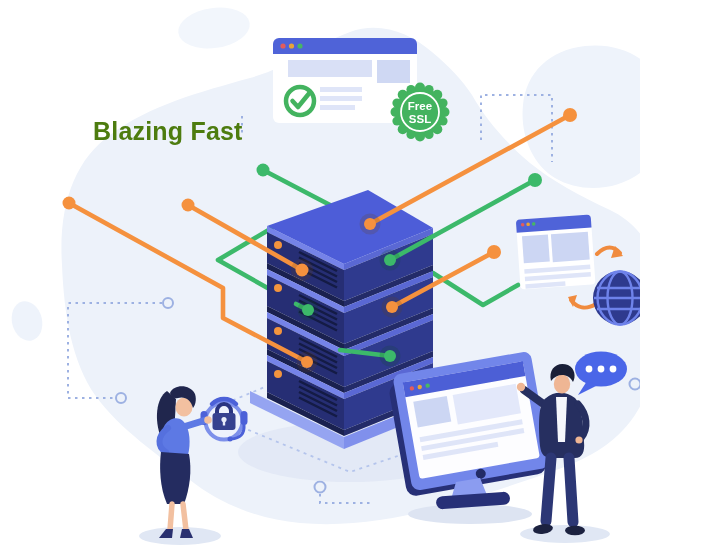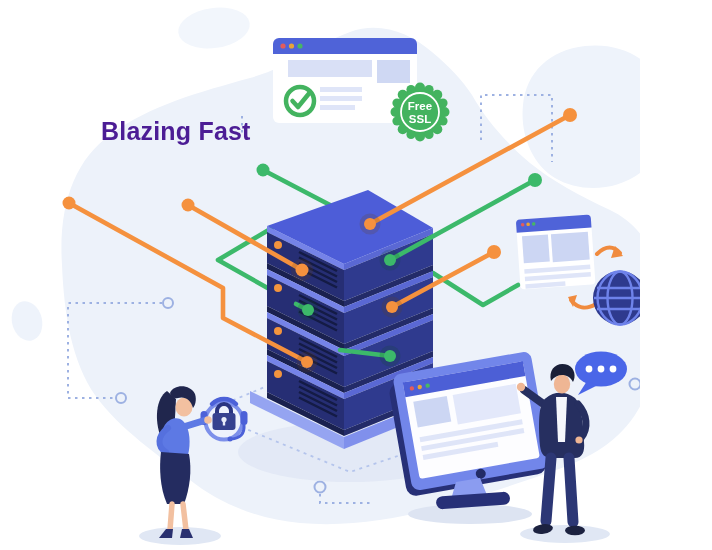--- a/index.html
+++ b/index.html
@@ -1,20 +1,20 @@
 <!DOCTYPE html>
 <html><head>
 <meta charset="utf-8">
 <style>
   html,body{margin:0;padding:0;background:#fff;}
   .stage{position:relative;width:640px;height:550px;background:#ffffff;overflow:hidden;
          font-family:"Liberation Sans", sans-serif;}
   .stage svg{position:absolute;left:0;top:0;}
-  .title{position:absolute;left:101px;top:116px;z-index:10;
-         font-size:25px;font-weight:bold;color:#4c1d95;line-height:31px;letter-spacing:.2px;}
+  .title{position:absolute;left:93px;top:116px;z-index:10;
+         font-size:25px;font-weight:bold;color:#4d7c0f;line-height:31px;letter-spacing:.2px;}
   .title span{display:block;}
   
   .lo{stroke:#f5913e;stroke-width:4.6;fill:none;stroke-linecap:round;stroke-linejoin:round}
   .lg{stroke:#3cb96a;stroke-width:4.6;fill:none;stroke-linecap:round;stroke-linejoin:round}
   .do{fill:#f5913e}.dg{fill:#3cb96a}
   .ho{fill:#6b4016;opacity:.2}.hg{fill:#0f4a2a;opacity:.2}
   .dash{fill:none;stroke:#9db1e2;stroke-width:2;stroke-dasharray:2.5 4.5}
   .dash2{fill:none;stroke:#b4c4ec;stroke-width:1.8;stroke-dasharray:3 4.5}
   .dcirc{fill:none;stroke:#9db1e2;stroke-width:2}
   .blk{fill:#ccd6f3}.lin{fill:#dfe5f8}

